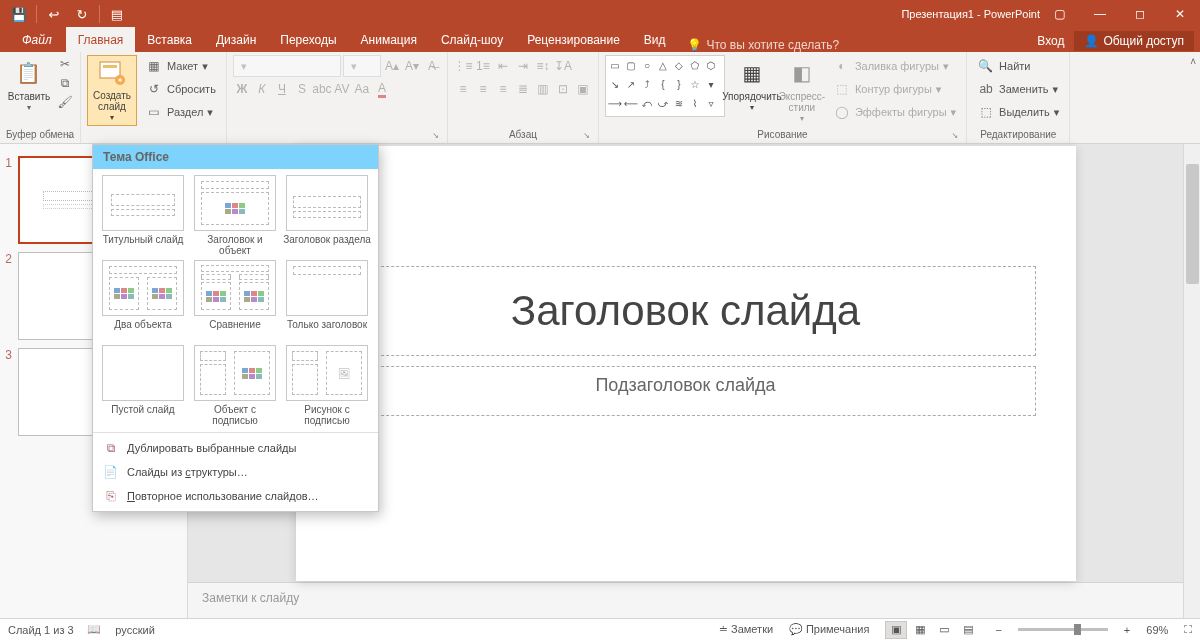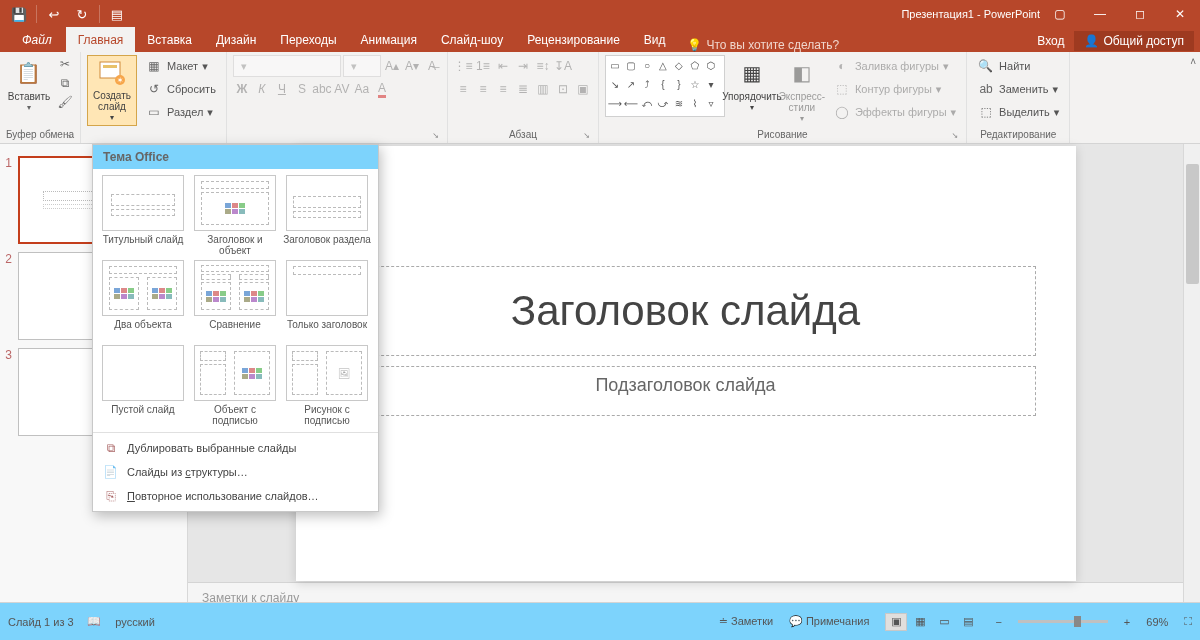--- a/index.html
+++ b/index.html
@@ -61,21 +61,21 @@
 .editor { flex: 1; display: flex; flex-direction: column; background: #e6e6e6; }
 .canvas-area { flex: 1; display: flex; align-items: center; justify-content: center; position: relative; }
 .slide-canvas { width: 780px; height: 435px; background: #fff; box-shadow: 0 2px 10px rgba(0,0,0,.15); position: relative; }
 .ph-title { position: absolute; left: 40px; right: 40px; top: 120px; height: 90px; border: 1px dashed #aaa; display: flex; align-items: center; justify-content: center; font-size: 42px; color: #444; font-weight: 300; }
 .ph-sub { position: absolute; left: 40px; right: 40px; top: 220px; height: 50px; border: 1px dashed #aaa; display: flex; align-items: flex-start; justify-content: center; padding-top: 8px; font-size: 18px; color: #666; }
 .notes-pane { height: 36px; background: #f5f5f5; border-top: 1px solid #d4d4d4; padding: 8px 14px; font-size: 12px; color: #999; }
 .vscroll { width: 17px; background: #f0f0f0; border-left: 1px solid #d8d8d8; position: relative; }
 .vscroll-thumb { position: absolute; left: 2px; width: 13px; top: 20px; height: 120px; background: #c8c8c8; border-radius: 2px; }
 
 
-.status-bar { position: absolute; bottom: 0; left: 0; right: 0; height: 38px; background: #7dd3fc; border-top: 1px solid #d4d4d4; display: flex; align-items: center; font-size: 11px; color: #555; padding: 0 8px; }
+.status-bar { position: absolute; bottom: 0; left: 0; right: 0; height: 22px; background: #ffffff; border-top: 1px solid #d4d4d4; display: flex; align-items: center; font-size: 11px; color: #555; padding: 0 8px; }
 .status-left { flex: 1; display: flex; gap: 14px; align-items: center; }
 .status-right { display: flex; align-items: center; gap: 16px; }
 .view-btns { display: flex; gap: 2px; }
 .view-btn { width: 22px; height: 18px; display: flex; align-items: center; justify-content: center; border: 1px solid transparent; color: #555; font-size: 11px; }
 .view-btn.active { background: #e1dfdd; border-color: #c8c8c8; }
 .zoom-slider { width: 90px; height: 3px; background: #c0c0c0; position: relative; }
 .zoom-handle { position: absolute; left: 56px; top: -4px; width: 7px; height: 11px; background: #888; }
 
 
 .layout-dropdown { position: absolute; left: 92px; top: 144px; width: 287px; background: #fff; border: 1px solid #c8c8c8; box-shadow: 2px 4px 12px rgba(0,0,0,.25); z-index: 100; }

